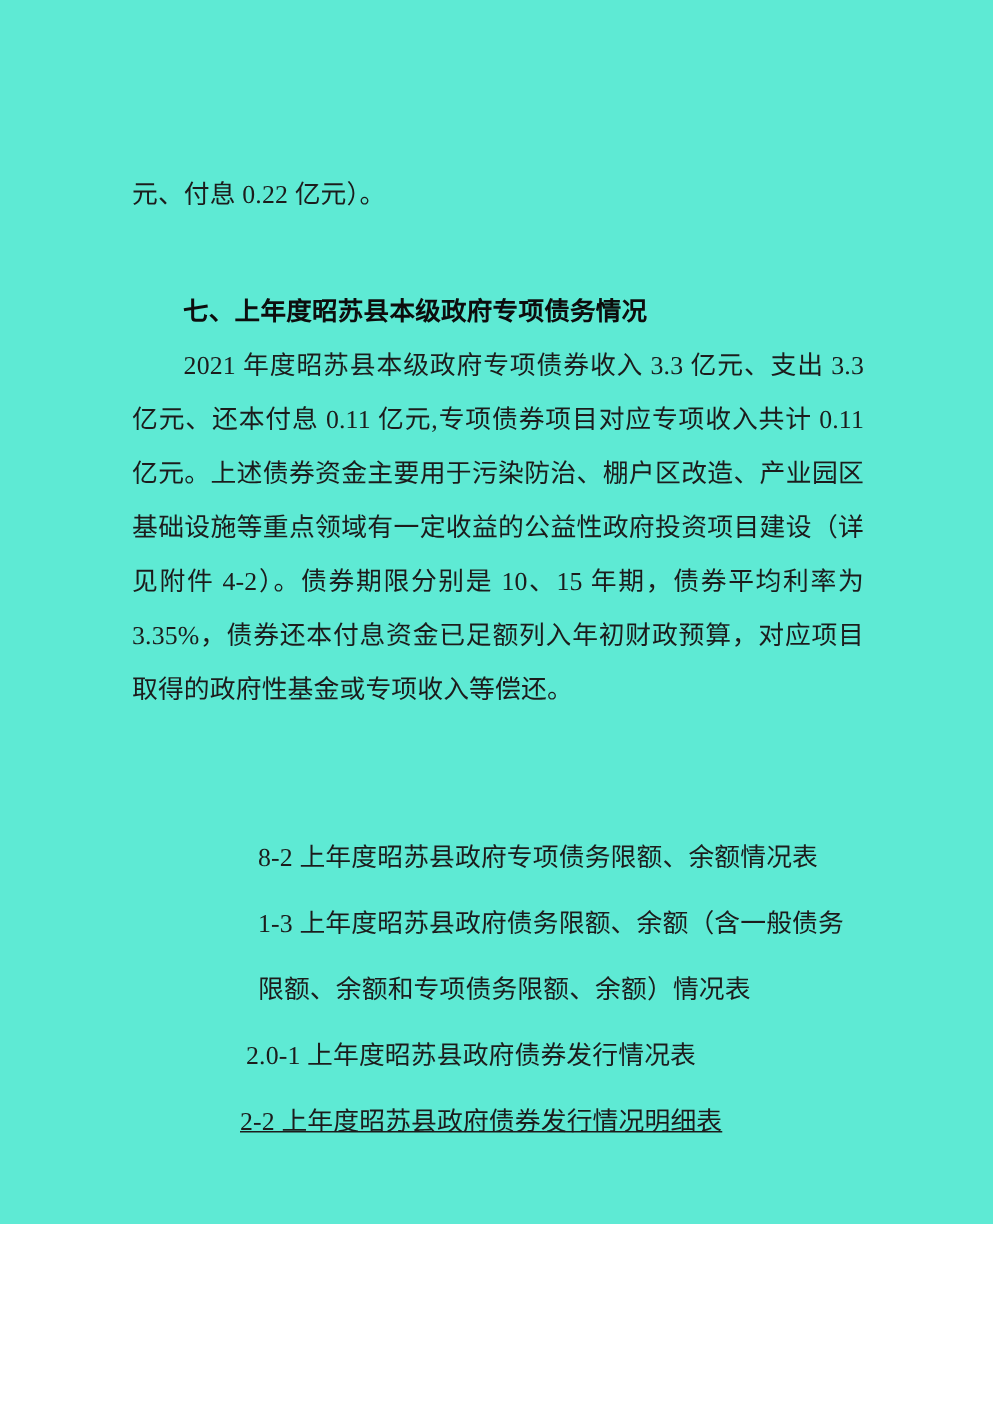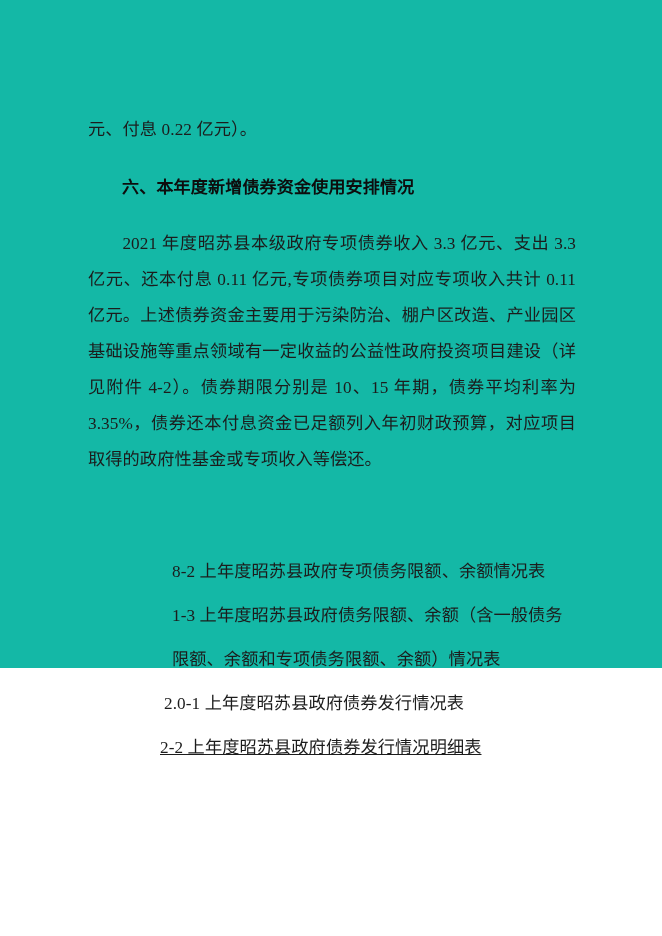--- a/index.html
+++ b/index.html
@@ -13,22 +13,22 @@
     height: 936px;
     overflow: hidden;
     font-family: "Liberation Serif", "DejaVu Serif", serif;
     color: #1a1a1a;
     -webkit-font-smoothing: antialiased;
   }
 
   .page {
     position: relative;
     width: 662px;
-    height: 668px;
-    background: #14b8a6;
+    height: 816px;
+    background: #5eead4;
     box-sizing: border-box;
     padding: 0;
   }
 
   .content {
     position: absolute;
     left: 88px;
     top: 0;
     width: 488px;
   }
@@ -97,25 +97,25 @@
 
 <div class="page">
   <div class="content">
 
     <div class="gap-first"></div>
 
     <p class="para noindent">元、付息 0.22 亿元）。</p>
 
     <div class="gap-h1"></div>
 
-    <p class="heading">六、本年度新增债券资金使用安排情况</p>
 
 
     <div class="gap-h2"></div>
 
+    <p class="heading">七、上年度昭苏县本级政府专项债务情况</p>
 
     <p class="para indent">2021 年度昭苏县本级政府专项债券收入 3.3 亿元、支出 3.3 亿元、还本付息 0.11 亿元,专项债券项目对应专项收入共计 0.11 亿元。上述债券资金主要用于污染防治、棚户区改造、产业园区基础设施等重点领域有一定收益的公益性政府投资项目建设（详见附件 4-2）。债券期限分别是 10、15 年期，债券平均利率为 3.35%，债券还本付息资金已足额列入年初财政预算，对应项目取得的政府性基金或专项收入等偿还。</p>
 
     <div class="gap-attach"></div>
 
     <div class="attach-block">
 
 
       <p class="attach-line hang">8-2 上年度昭苏县政府专项债务限额、余额情况表</p>
 

